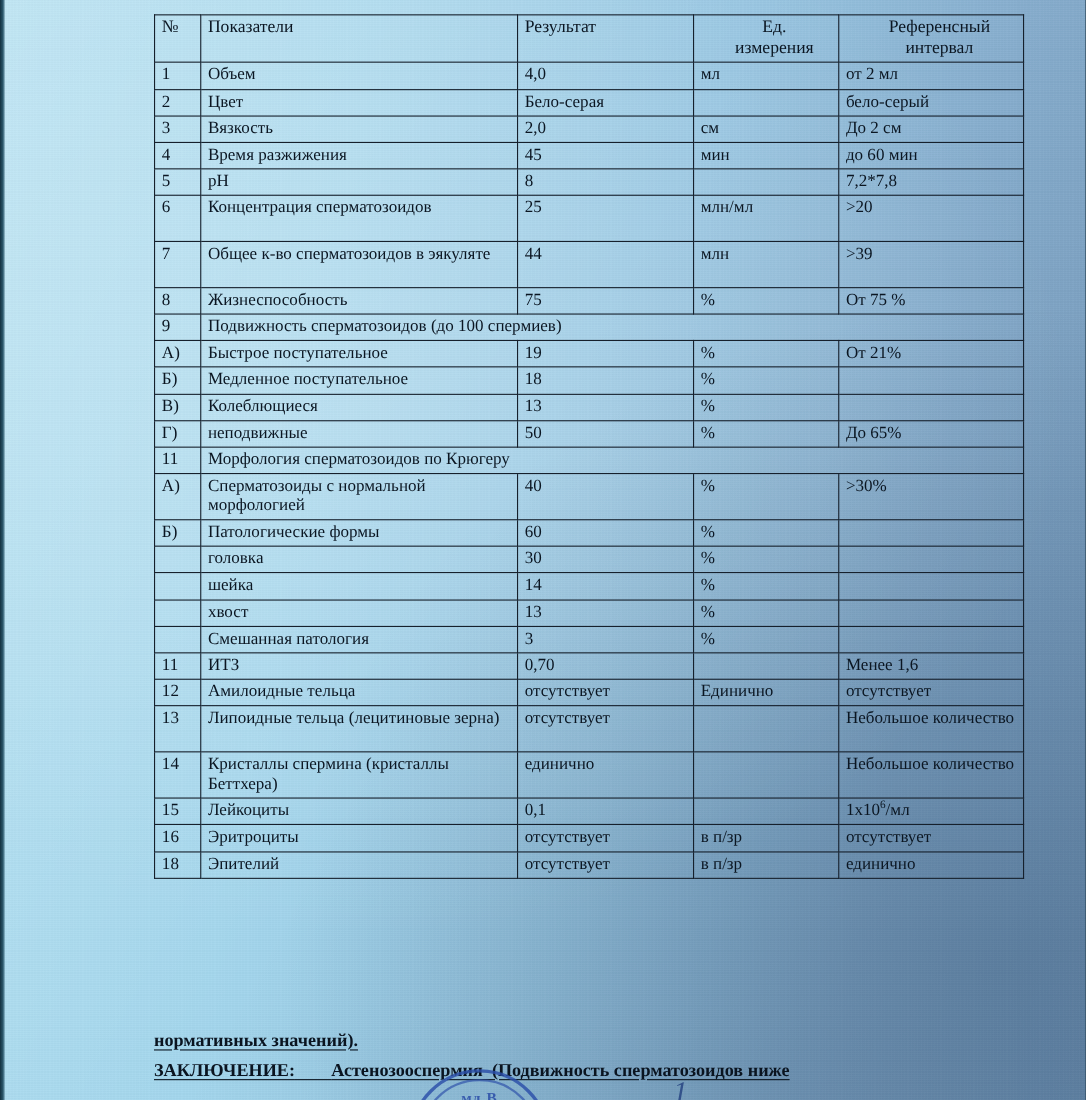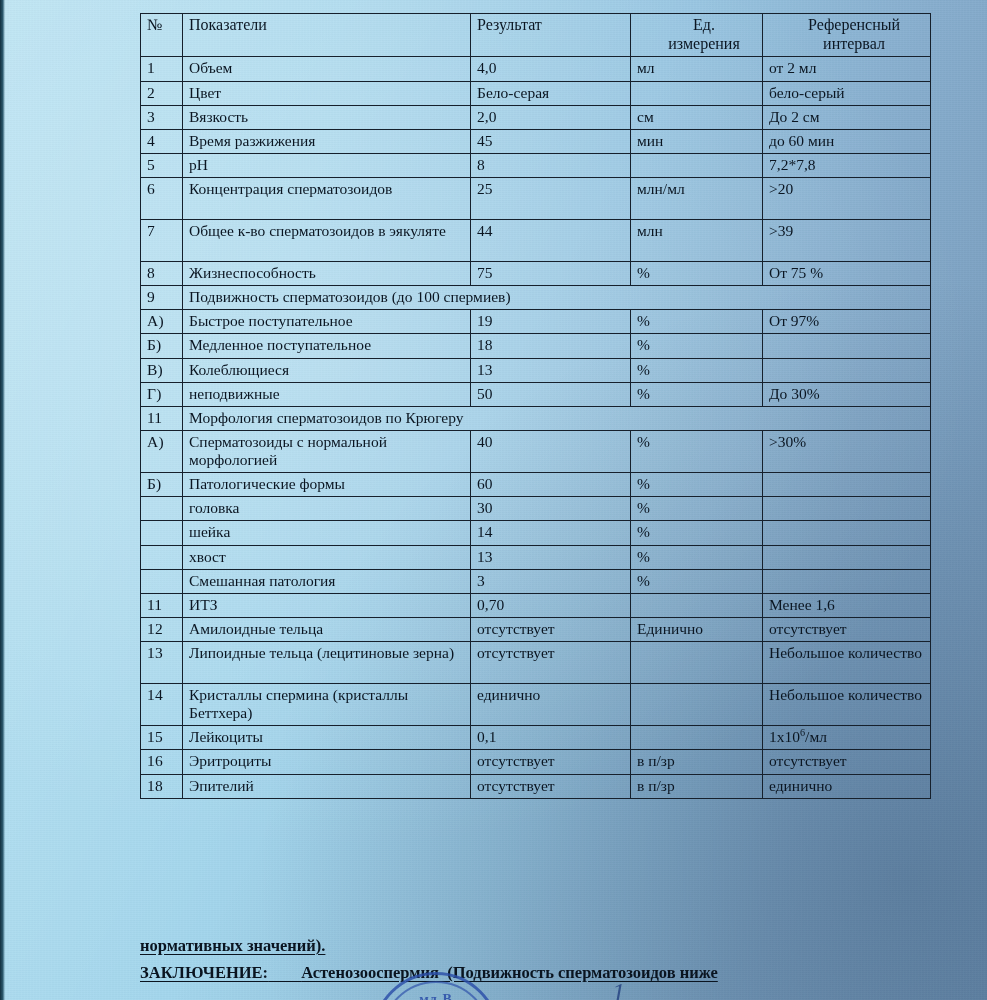--- a/index.html
+++ b/index.html
@@ -246,42 +246,42 @@
         </tr>
         <tr>
           <td class="no">9</td>
           <td colspan="4">Подвижность сперматозоидов (до 100 спермиев)</td>
         </tr>
         <tr>
           <td class="no">А)</td>
           <td>Быстрое поступательное</td>
           <td>19</td>
           <td class="ctr">%</td>
-          <td>От 97%</td>
+          <td>От 21%</td>
         </tr>
         <tr>
           <td class="no">Б)</td>
           <td>Медленное поступательное</td>
           <td>18</td>
           <td class="ctr">%</td>
           <td></td>
         </tr>
         <tr>
           <td class="no">В)</td>
           <td>Колеблющиеся</td>
           <td>13</td>
           <td class="ctr">%</td>
           <td></td>
         </tr>
         <tr>
           <td class="no">Г)</td>
           <td>неподвижные</td>
           <td>50</td>
           <td class="ctr">%</td>
-          <td>До 30%</td>
+          <td>До 65%</td>
         </tr>
         <tr>
           <td class="no">11</td>
           <td colspan="4">Морфология сперматозоидов  по Крюгеру</td>
         </tr>
         <tr class="tall">
           <td class="no">А)</td>
           <td>Сперматозоиды с нормальной морфологией</td>
           <td>40</td>
           <td class="ctr">%</td>

